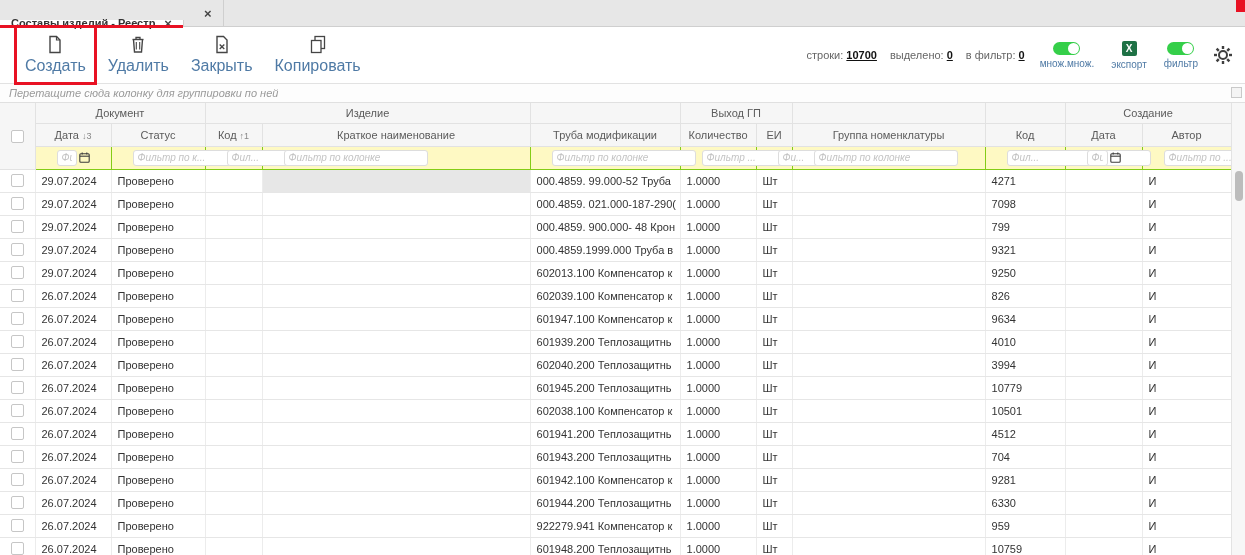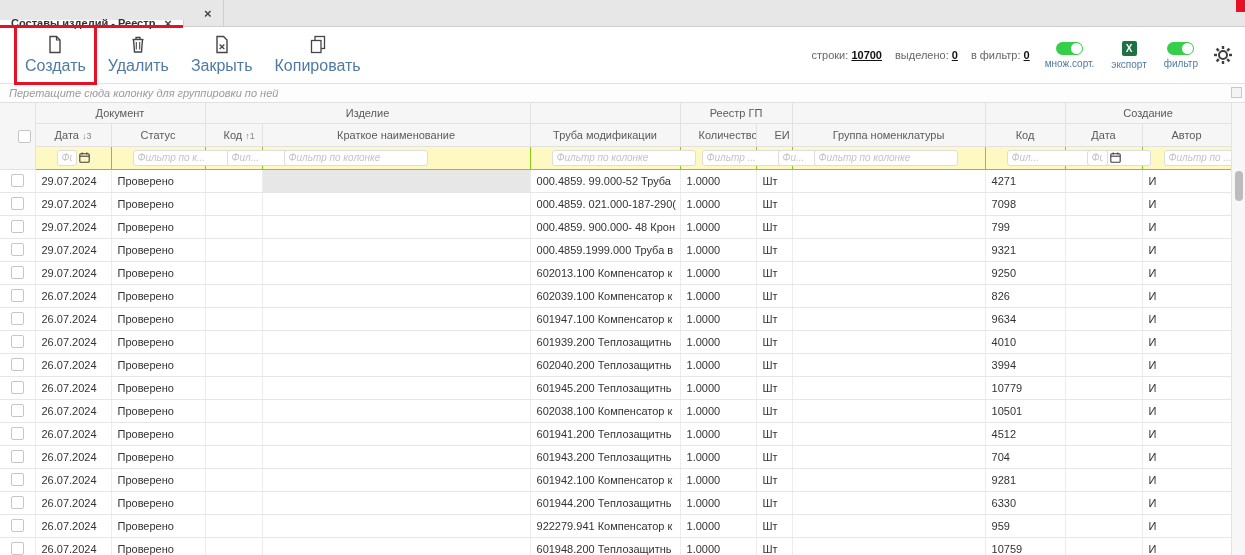--- a/index.html
+++ b/index.html
@@ -79,21 +79,21 @@
     width: 11px; height: 11px;
     border: 1px solid #c9c9c9; background: #f4f4f4;
   }
 
   
   .table-area { position: relative; height: 452px; overflow: hidden; }
   table { border-collapse: collapse; table-layout: fixed; width: 1231px; font-size: 11px; }
   thead th {
     background: #f6f6f6; color: #5b5b5b; font-weight: normal;
     border: 1px solid #e2e2e2; border-top: none;
-    overflow: hidden; white-space: nowrap; padding: 0 18px;
+    overflow: hidden; white-space: nowrap; padding: 0 8px;
   }
   thead th:first-child { border-left: none; }
   .group-row th { height: 20px; }
   .header-row th { height: 23px; cursor: pointer; }
   .sort { font-size: 9px; color: #888; margin-left: 3px; }
   .filter-row td {
     height: 23px; background: #fef9c3;
     border: 1px solid #84cc16; padding: 2px 21px;
   }
   .f-wrap { display: flex; align-items: center; gap: 2px; }
@@ -189,21 +189,21 @@
     <div class="tb-right">
       <div class="stats">
         <span class="stat"><span>строки:</span> <b>10700</b></span>
         <span class="stat"><span>выделено:</span> <b>0</b></span>
         <span class="stat"><span>в фильтр:</span> <b>0</b></span>
       </div>
       <div class="tb-toggle">
         <div class="toggle">
             <div class="knob"></div>
           </div>
-        <span class="tb-label small">множ.сорт.</span>
+        <span class="tb-label small">множ.множ.</span>
       </div>
       <div class="tb-btn" style="padding:3px 2px;">
         <div class="excel-icon">X</div>
         <span class="tb-label small">экспорт</span>
       </div>
       <div class="tb-toggle">
         <div class="toggle">
             <div class="knob"></div>
           </div>
         <span class="tb-label small">фильтр</span>
@@ -246,21 +246,21 @@
           <col style="width:80px">
           <col style="width:77px">
           <col style="width:89px">
       </colgroup>
       <thead>
         <tr class="group-row">
           <th class="cb-col" rowspan="3"><span class="cb"></span></th>
           <th colspan="2">Документ</th>
           <th colspan="2">Изделие</th>
           <th></th>
-          <th colspan="2">Реестр ГП</th>
+          <th colspan="2">Выход ГП</th>
           <th></th>
           <th></th>
           <th colspan="2">Создание</th>
         </tr>
         <tr class="header-row">
           <th><span>Дата</span><span class="sort">↓3</span></th>
           <th><span>Статус</span></th>
           <th><span>Код</span><span class="sort">↑1</span></th>
           <th><span>Краткое наименование</span></th>
           <th><span>Труба модификации</span></th>

